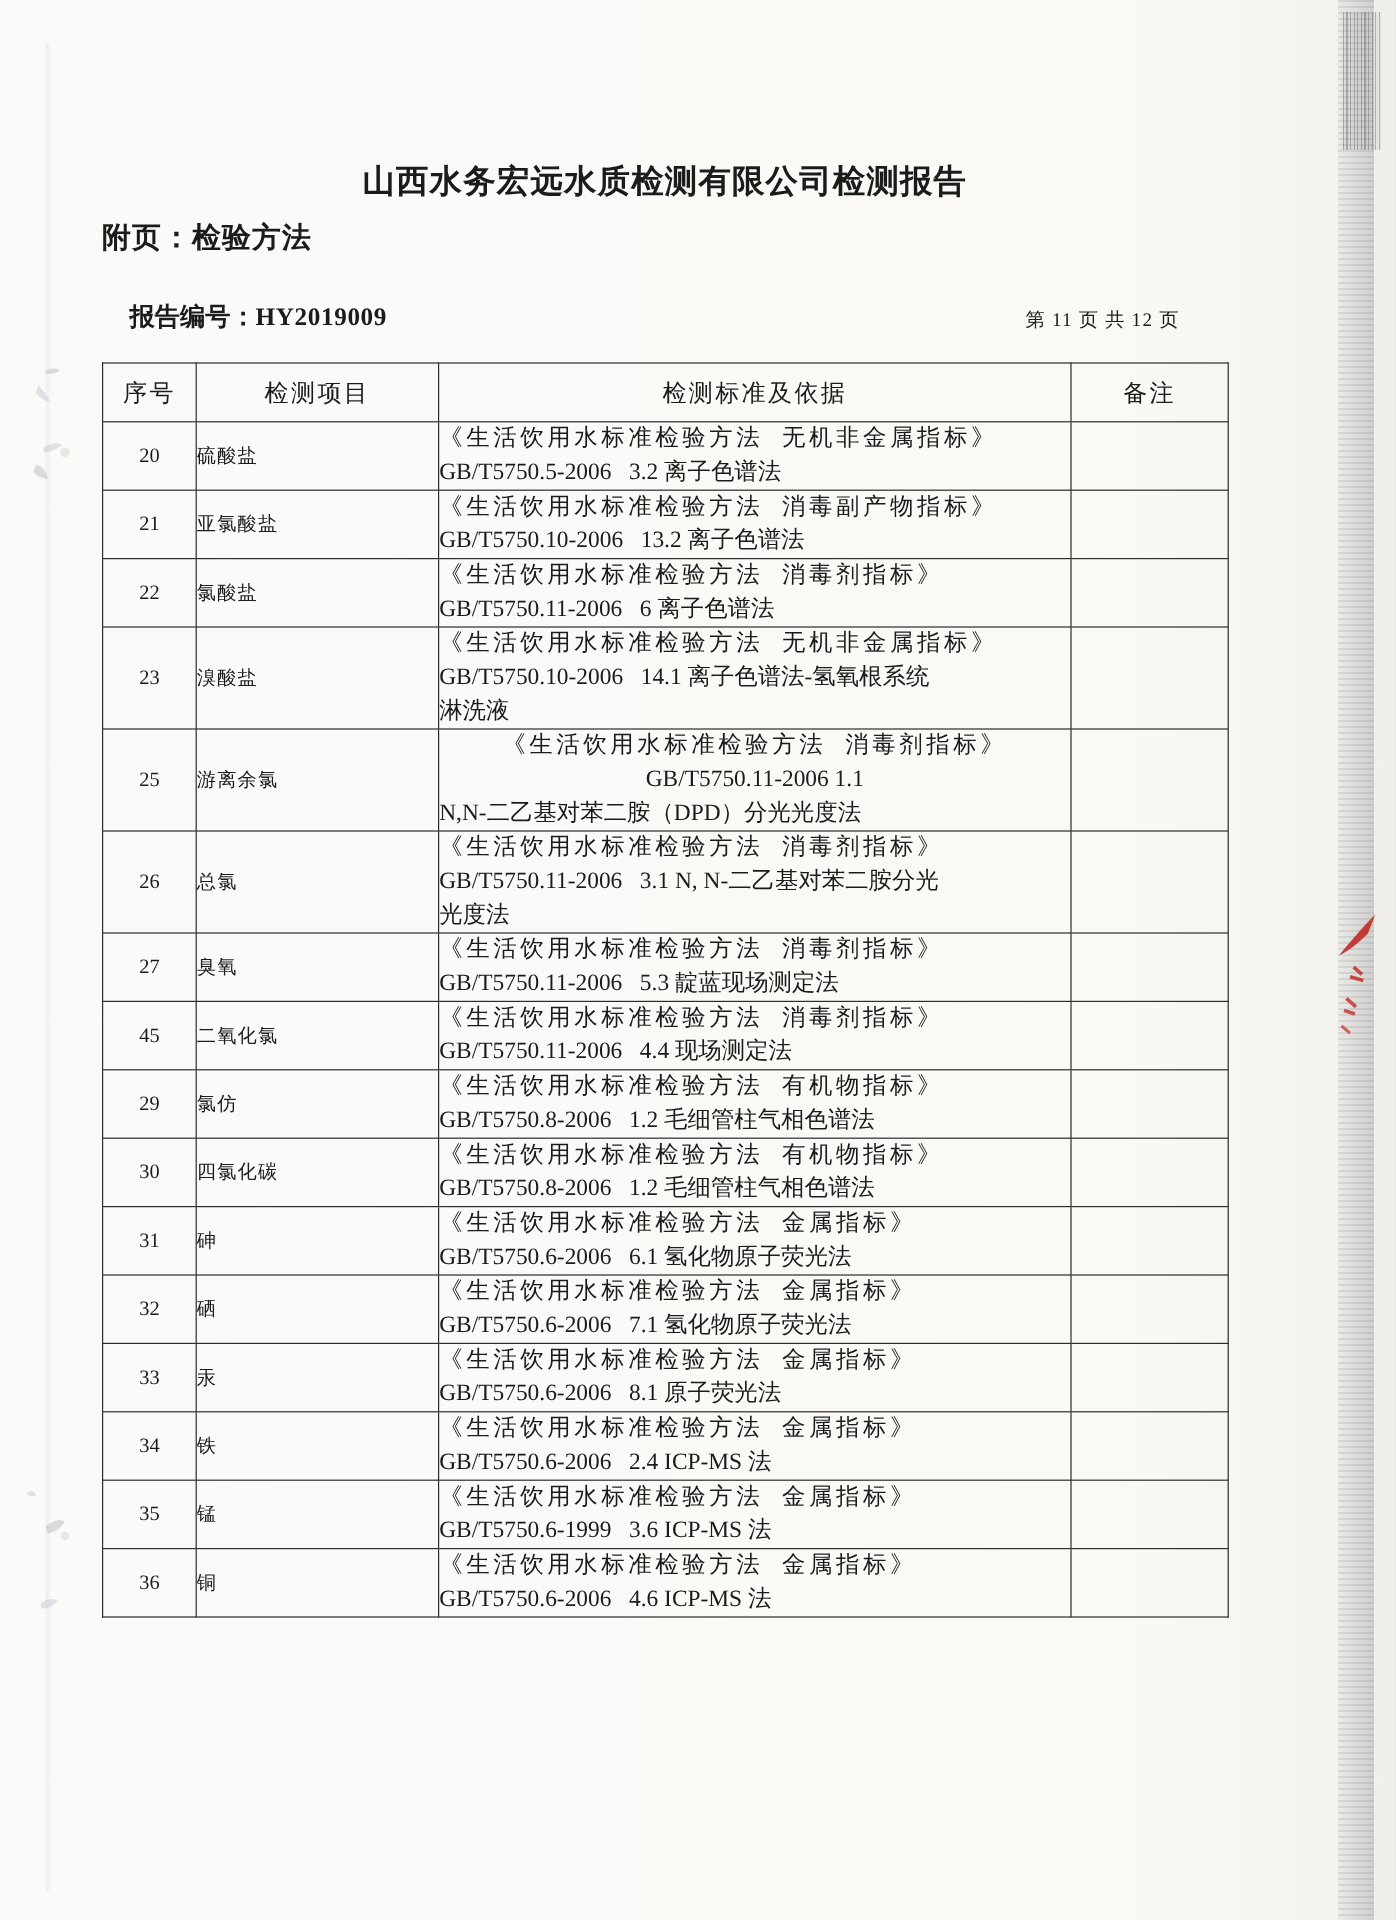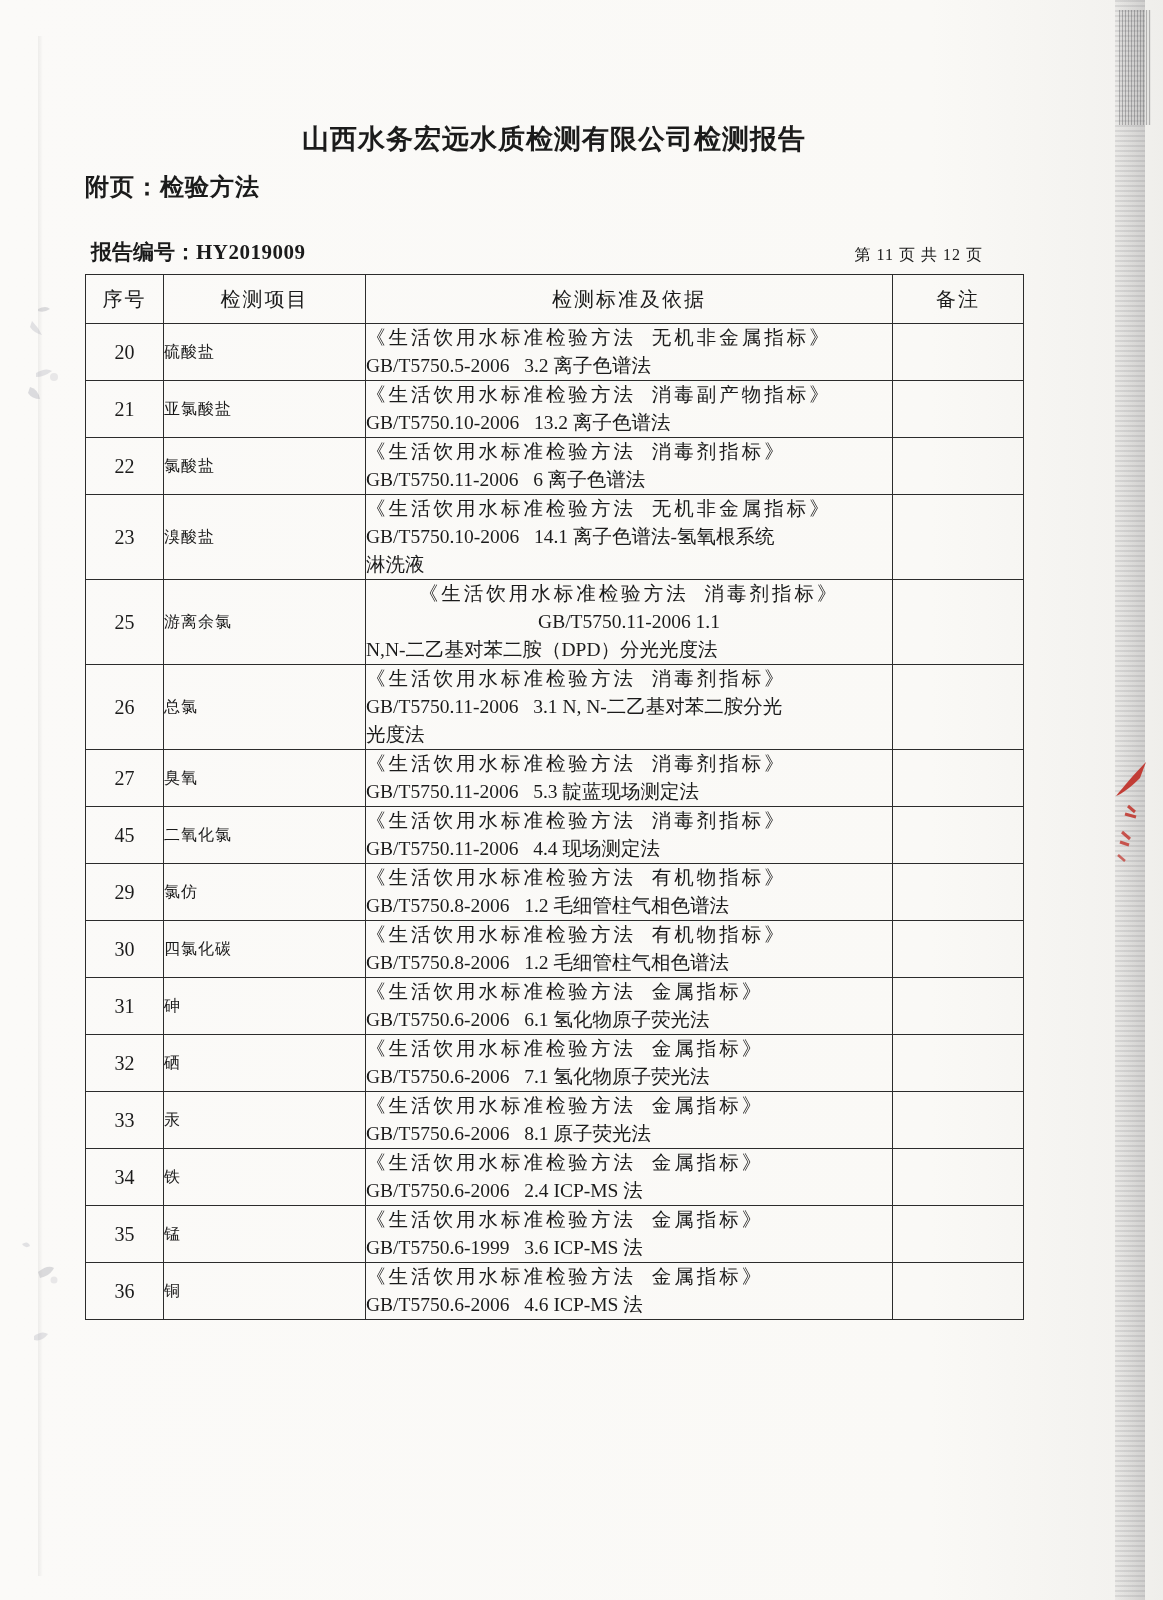--- a/index.html
+++ b/index.html
@@ -26,58 +26,58 @@
       repeating-linear-gradient(to bottom, rgba(110,110,116,0.16) 0 2px, rgba(190,190,190,0.04) 2px 5px),
       linear-gradient(to right, rgba(150,150,155,0.08), rgba(95,95,100,0.22));
   }
   .right-edge-dark-top {
     position:absolute; top:10px; right:12px; width:32px; height:115px;
     background:repeating-linear-gradient(to right, rgba(70,70,74,0.5) 0 1px, rgba(120,120,124,0.12) 1px 3px);
     opacity:.75;
   }
   .ink-mark, .smudge { position:absolute; }
   
-  .content { position:absolute; left:85px; top:0; width:938px; }
+  .content { position:absolute; left:85px; top:12px; width:938px; }
   .report-title {
     margin:122px 0 0 0; text-align:center;
     font-family:"Liberation Sans","DejaVu Sans",sans-serif;
     font-size:27px; font-weight:700; letter-spacing:1px; line-height:34px;
   }
   .appendix-subtitle {
     margin-top:16px; text-align:left;
     font-family:"Liberation Sans","DejaVu Sans",sans-serif;
     font-size:24px; font-weight:700; letter-spacing:1px; line-height:30px;
   }
   .meta-row {
     margin-top:36px; height:28px;
     display:flex; justify-content:space-between; align-items:flex-end;
     padding-left:6px;
   }
   .report-no { font-size:21px; }
   .report-no .lbl {
-    font-family:"Liberation Sans","DejaVu Sans",sans-serif; font-weight:700;
+    font-family:"Liberation Sans","DejaVu Sans",sans-serif; font-weight:700;margin-left:17px;
   }
   .report-no .val { font-weight:700; letter-spacing:0.5px; }
   .page-indicator { font-size:16px; padding-right:40px; letter-spacing:1px; }
   
   table.methods {
-    margin-top:8px; width:938px;
+    margin-top:24px; width:938px;
     border-collapse:collapse; table-layout:fixed;
     font-size:19.5px;
   }
   table.methods th, table.methods td {
     border:1.6px solid #2c2c2c;
     vertical-align:middle;
     padding:0;
   }
   table.methods th {
     height:48px; font-weight:400; font-size:20px; letter-spacing:2px;
     text-align:center;
   }
-  td.c-no   { text-align:center; font-size:20px; }
+  td.c-no   { text-align:center; font-size:17px; }
   td.c-item { text-align:left; font-size:16px; letter-spacing:1px; }
   td.c-std  { padding:1px 8px 2px 14px; }
   td.c-std .line { line-height:28px; white-space:pre-wrap; }
   td.c-std .line.spaced { letter-spacing:3px; }
   td.c-std .line.center { text-align:center; }
   td.c-rem  { }
 </style>
 </head>
 <body>
 

